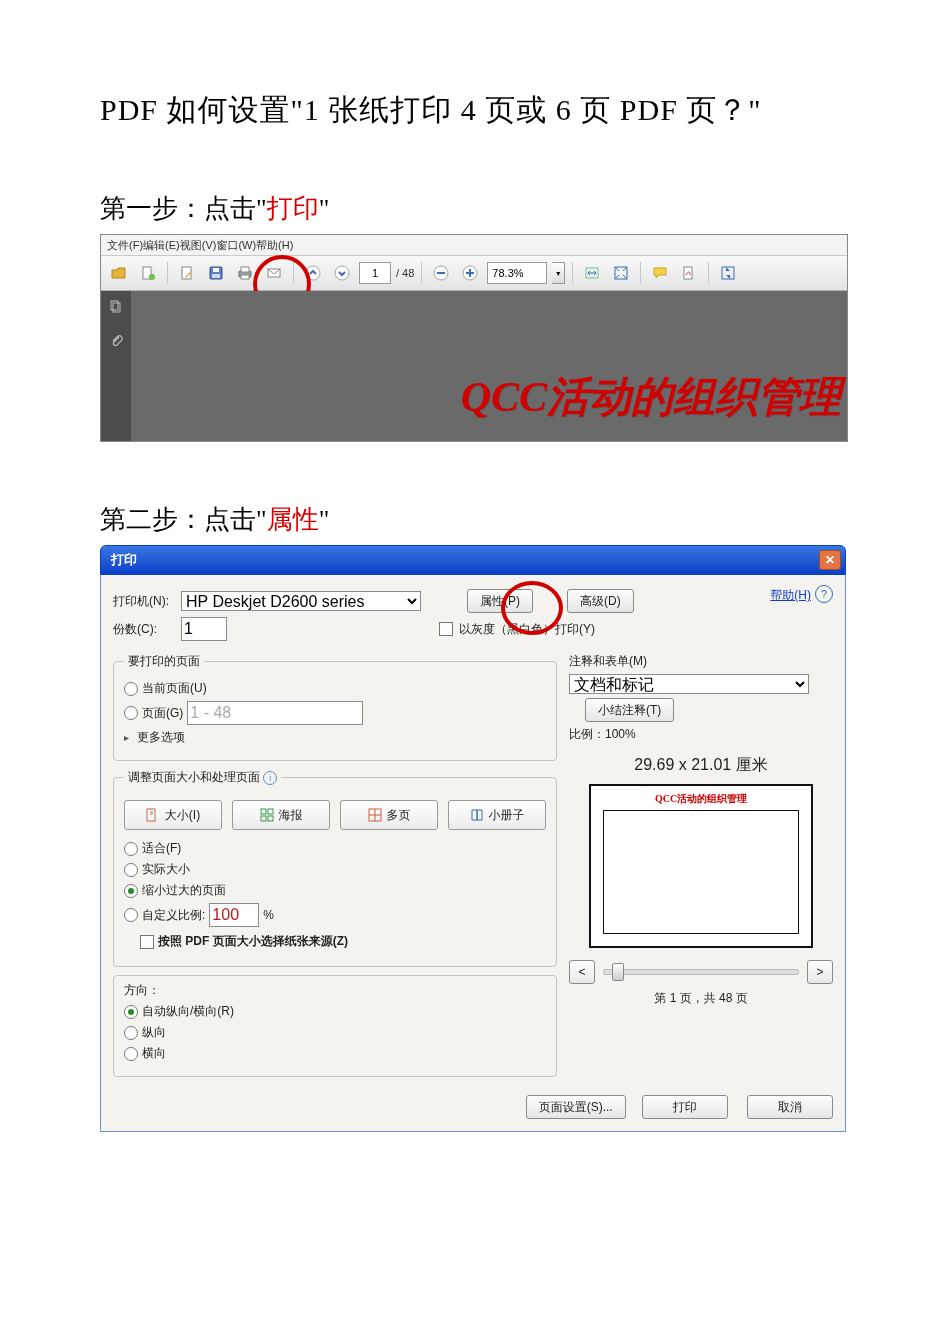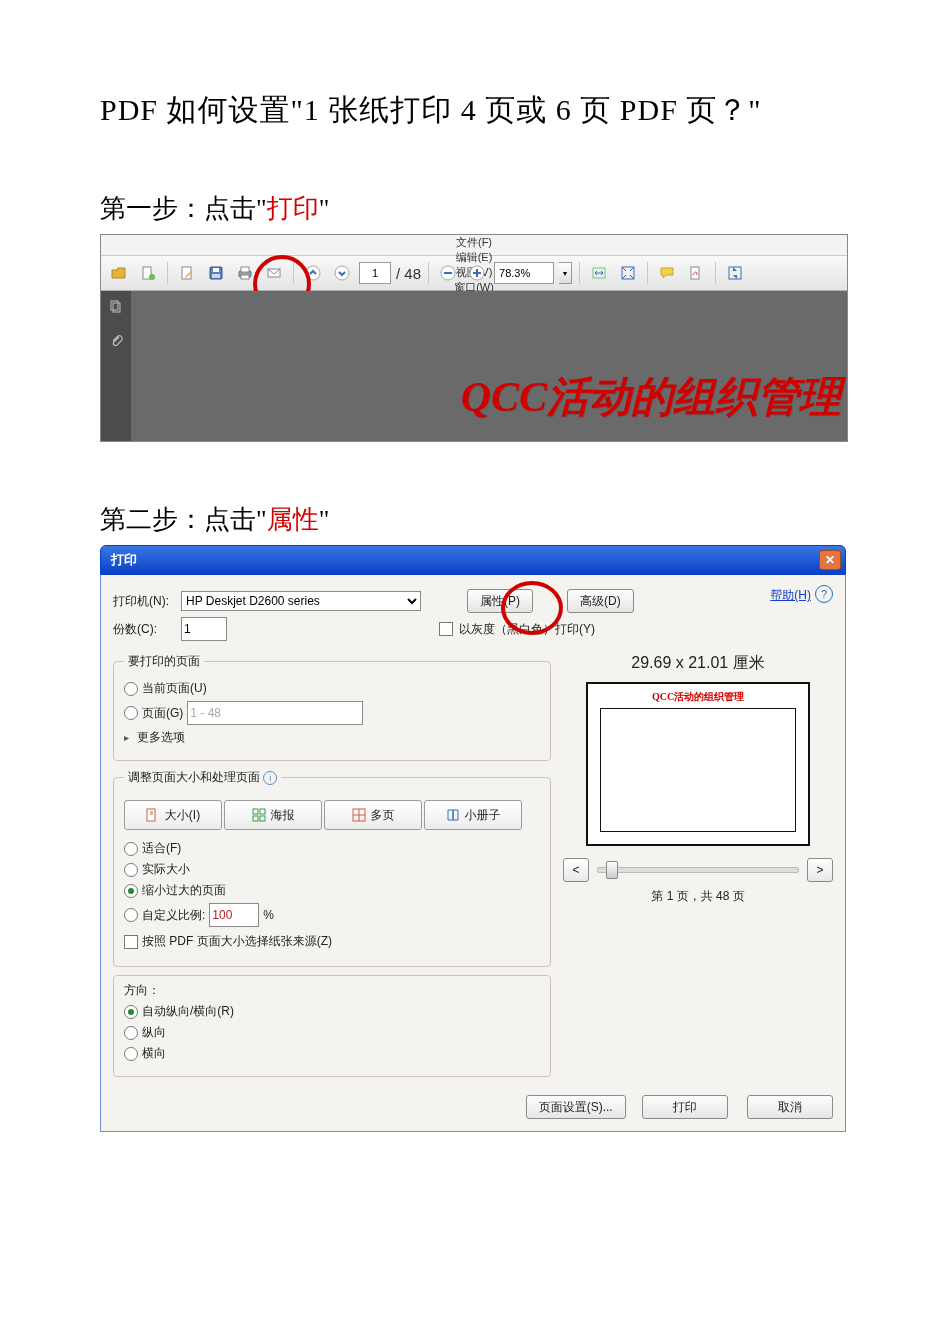--- a/index.html
+++ b/index.html
@@ -34,21 +34,20 @@
     margin-top: 4px;
   }
   .menubar {
     height: 20px;
     background: #f3f3f3;
     border-bottom: 1px solid #c9c9c9;
     font-size: 11px;
     display: flex;
     align-items: center;
     padding: 0 6px;
-    flex-direction: column;
   }
   .menubar span { color: #333; }
   .toolbar {
     height: 34px;
     background: linear-gradient(#f9f9f9, #e4e4e4);
     border-bottom: 1px solid #b1b1b1;
     display: flex;
     align-items: center;
     gap: 5px;
     padding: 0 6px;
@@ -71,21 +70,21 @@
   }
   .tb-btn svg { width: 16px; height: 16px; }
   .page-input {
     width: 26px;
     height: 18px;
     font-size: 11px;
     text-align: center;
     border: 1px solid #999;
     background: #fff;
   }
-  .page-total { font-size: 15px; color: #333; }
+  .page-total { font-size: 11px; color: #333; }
   .zoom-input {
     width: 52px;
     height: 18px;
     font-size: 11px;
     text-align: left;
     padding-left: 4px;
     border: 1px solid #999;
     background: #fff;
   }
   .zoom-dd {
@@ -192,21 +191,21 @@
     padding: 6px 10px 10px 10px;
     background: #f4f3ef;
   }
   legend { padding: 0 4px; }
   .row { display: flex; align-items: center; gap: 6px; margin: 4px 0; }
   .lbl { min-width: 62px; }
   select, input[type=text] {
     border: 1px solid #8c8c8c;
     background: #fff;
     height: 20px;
-    font-size: 12px;
+    font-size: 16px;
   }
   .printer-sel { width: 240px; }
   .copies { width: 40px; }
   .btn {
     border: 1px solid #8a8a8a;
     background: linear-gradient(#fdfdfd, #e6e6e6);
     border-radius: 3px;
     height: 22px;
     padding: 0 12px;
     font-size: 12px;
@@ -243,25 +242,25 @@
   .col-right { width: 270px; }
   .radio-row { display: flex; align-items: center; gap: 4px; margin: 4px 0; font-size: 12px;}
   .radio-dot {
     width: 12px; height: 12px; border: 1px solid #777; border-radius: 50%;
     display: inline-flex; align-items: center; justify-content: center;
     background: #fff;
   }
   .radio-dot.sel::after {
     content: ""; width: 6px; height: 6px; border-radius: 50%; background: #2a8a2a;
   }
-  .check-row { display: flex; align-items: center; gap: 4px; margin: 6px 0; }
+  .check-row { display: flex; align-items: center; gap: 4px; margin: 6px 16px; font-weight: bold; }
   .checkbox {
     width: 12px; height: 12px; border: 1px solid #777; background: #fff;
   }
-  .tab-btns { display: flex; gap: 2px; margin: 8px 0 10px 0;}
+  .tab-btns { display: flex; gap: 10px; margin: 8px 0 10px 0;}
   .tab-btn {
     border: 1px solid #9a9a9a;
     background: linear-gradient(#fff, #ececec);
     border-radius: 3px;
     height: 28px;
     width: 96px;
     display: flex; align-items: center; justify-content: center;
     font-size: 12px;
     gap: 5px;
   }
@@ -619,20 +618,34 @@
                 <span>纵向</span>
               </div>
               <div class="radio-row">
                 <span class="radio-dot"></span>
                 <span>横向</span>
               </div>
             </fieldset>
           </div>
 
           <div class="col-right">
+            <fieldset style="border:none;padding:0;">
+              <div>注释和表单(M)</div>
+              <div class="row">
+                <select class="annot-sel">
+                  <option>文档和标记</option>
+                </select>
+              </div>
+              <div class="row">
+                <span class="btn">小结注释(T)</span>
+              </div>
+              <div class="row">
+                <span>比例：100%</span>
+              </div>
+            </fieldset>
 
             <div class="dim-label">29.69 x 21.01 厘米</div>
             <div class="preview-box">
               <div class="preview-title">QCC活动的组织管理</div>
               <div style="position:absolute;left:12px;right:12px;top:24px;bottom:12px;border:1px solid #111;"></div>
             </div>
 
             <div class="nav-row">
               <span class="sm-btn">&lt;</span>
               <div class="slider-track">

